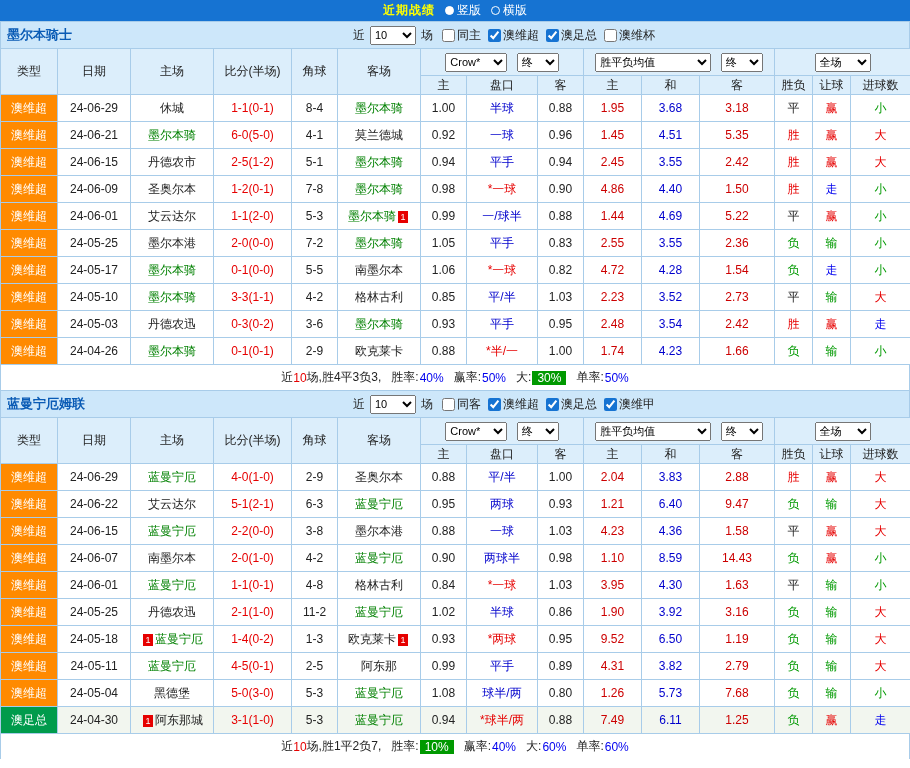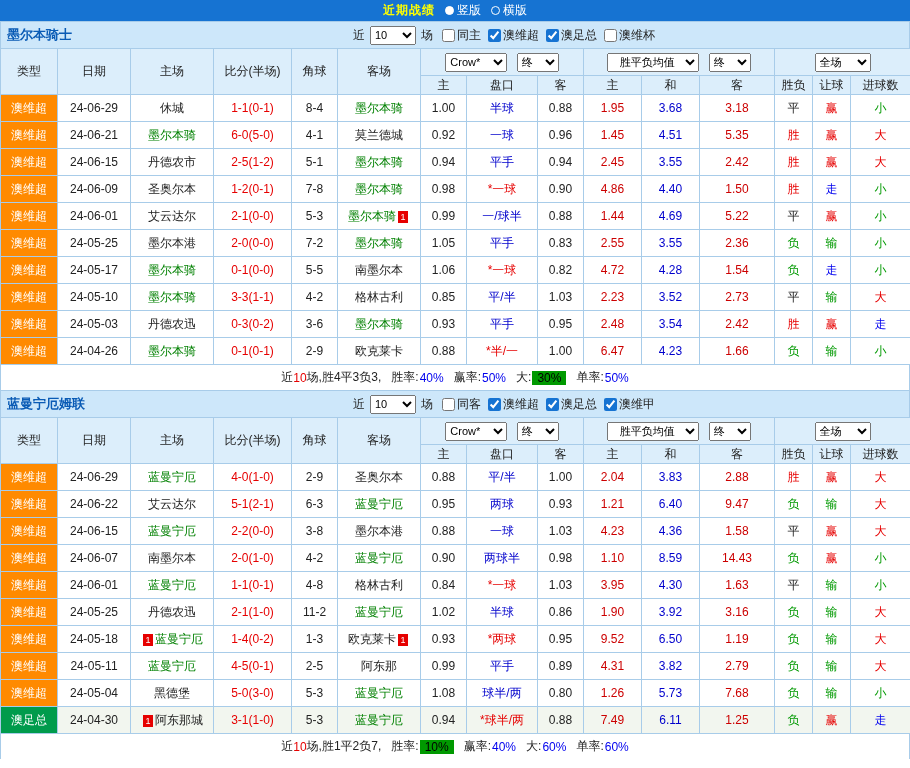--- a/index.html
+++ b/index.html
@@ -14,21 +14,21 @@
   .tb-title{color:var(--title-yellow);font-weight:bold;letter-spacing:1px;}
   .tb-radio{display:flex;align-items:center;gap:3px;cursor:pointer;}
   .radio{width:9px;height:9px;border:1px solid #fff;border-radius:50%;display:inline-block;}
   .radio.checked{background:#fff;}
   .secbar{position:relative;height:27px;background:var(--secbar-bg);display:flex;align-items:center;border:1px solid var(--border);border-bottom:none;}
   .team-title{color:var(--team-title);font-weight:bold;font-size:13px;padding-left:6px;cursor:pointer;}
   .filters{position:absolute;left:352px;display:flex;align-items:center;gap:2px;}
   .filters .chk{display:flex;align-items:center;cursor:pointer;}
   .filters input[type=checkbox]{width:13px;height:13px;accent-color:#1673d2;margin:0 2px 0 7px;}
   .sel{font-size:11px;height:19px;font-family:inherit;margin:0 3px;}
-  .sel-count{width:46px;} .sel-company{width:62px;} .sel-stage{width:42px;} .sel-wdl{width:92px;text-align:center;} .sel-scope{width:56px;}
+  .sel-count{width:46px;} .sel-company{width:62px;} .sel-stage{width:42px;} .sel-wdl{width:116px;} .sel-scope{width:56px;}
   table.grid{width:910px;border-collapse:collapse;table-layout:fixed;padding-left:47px;}
   .grid th,.grid td{border:1px solid var(--border);text-align:center;padding:0;overflow:hidden;white-space:nowrap;font-weight:normal;}
   .grid thead th{background:var(--header-bg);}
   .grid thead tr.h1 th{height:27px;}
   .grid thead tr.h2 th{height:19px;}
   .grid tbody td{height:27px;}
   .lg-o{background:var(--league-orange);color:#fff;cursor:pointer;}
   .lg-g{background:var(--league-green);color:#fff;cursor:pointer;}
   .score{color:var(--red);}
   .tm-green{color:var(--team-green);cursor:pointer;}
@@ -40,21 +40,21 @@
   .c-red{color:var(--red);}
   .c-green{color:var(--green);}
   .c-blue{color:var(--blue);}
   .c-dark{color:#222;}
   .rcard{display:inline-block;background:var(--red);color:#fff;font-size:9px;line-height:12px;min-width:10px;padding:0 1px;margin:0 2px;}
   tr.tint td{background:#f2f6ef;}
   tr.tint td.lg-g{background:var(--league-green);}
   .summary{height:25px;display:flex;align-items:center;justify-content:center;border-left:1px solid var(--border);border-right:1px solid var(--border);}
   .summary .stat{margin-left:10px;display:inline-flex;align-items:center;gap:1px;}
   .stat-blue{color:var(--blue);}
-  .stat-badge{background:var(--badge-green);color:#000000;padding:0 5px;}
+  .stat-badge{background:var(--badge-green);color:#ffffff;padding:0 5px;}
 </style>
 </head>
 <body>
 
 <div class="topbar">
   <span class="tb-title">近期战绩</span>
   <label class="tb-radio">
     <span class="radio checked"></span>
     <span>竖版</span>
   </label>
@@ -207,21 +207,21 @@
           <td class="avg-d">4.40</td>
           <td class="avg-a">1.50</td>
           <td class="c-red">胜</td>
           <td class="c-blue">走</td>
           <td class="c-green">小</td>
         </tr>
         <tr>
           <td class="lg-o">澳维超</td>
           <td>24-06-01</td>
           <td><span class="tm-black">艾云达尔</span></td>
-          <td class="score">2-1(0-0)</td>
+          <td class="score">1-1(2-0)</td>
           <td>5-3</td>
           <td><span class="tm-green">墨尔本骑</span><span class="rcard">1</span></td>
           <td>0.99</td>
           <td class="hcap-blue">一/球半</td>
           <td>0.88</td>
           <td class="avg-h">1.44</td>
           <td class="avg-d">4.69</td>
           <td class="avg-a">5.22</td>
           <td class="c-dark">平</td>
           <td class="c-red">赢</td>
@@ -298,21 +298,21 @@
         <tr>
           <td class="lg-o">澳维超</td>
           <td>24-04-26</td>
           <td><span class="tm-green">墨尔本骑</span></td>
           <td class="score">0-1(0-1)</td>
           <td>2-9</td>
           <td><span class="tm-black">欧克莱卡</span></td>
           <td>0.88</td>
           <td class="hcap-red">*半/一</td>
           <td>1.00</td>
-          <td class="avg-h">6.47</td>
+          <td class="avg-h">1.74</td>
           <td class="avg-d">4.23</td>
           <td class="avg-a">1.66</td>
           <td class="c-green">负</td>
           <td class="c-green">输</td>
           <td class="c-green">小</td>
         </tr>
       </tbody>
   </table>
   <div class="summary">
       <span>近</span>

